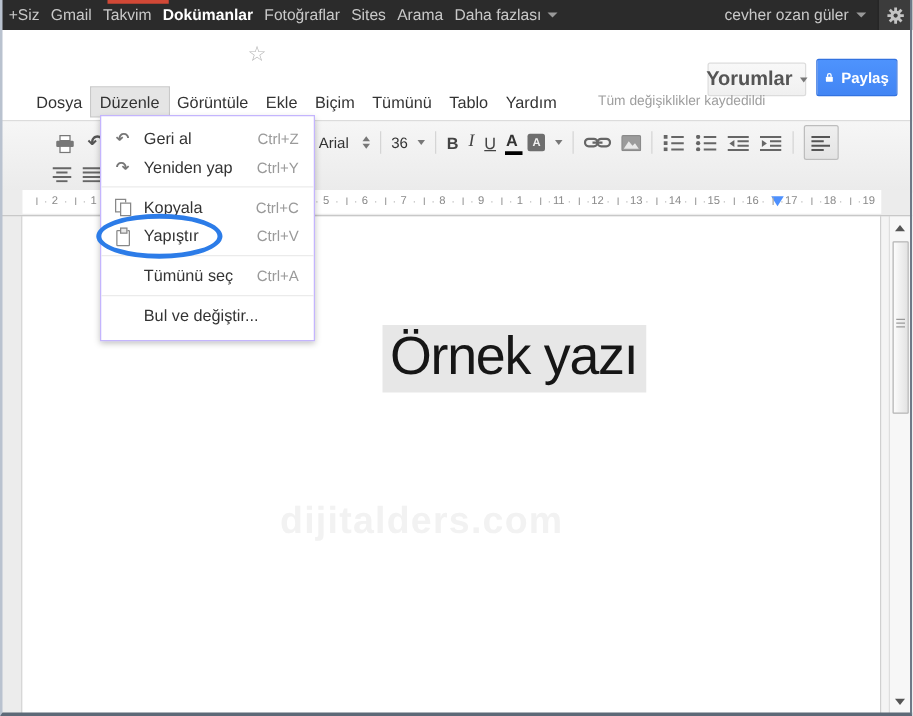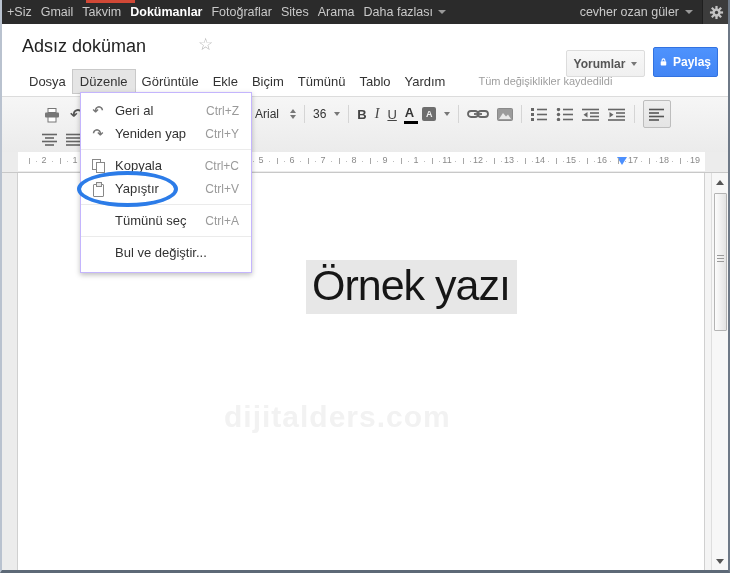--- a/index.html
+++ b/index.html
@@ -15,21 +15,21 @@
   .tbi.act{color:#fff;font-weight:bold;}
   .tb-right{position:absolute;right:0;top:0;height:24px;display:flex;align-items:center;}
   .tb-user{color:#c9c9c9;font-size:12.5px;display:inline-flex;align-items:center;gap:6px;margin-right:9px;cursor:pointer;}
   .tb-gear{width:27px;height:24px;background:#3c3c3c;border-left:1px solid #1f1f1f;display:inline-flex;align-items:center;justify-content:center;cursor:pointer;}
   .car{display:inline-block;width:0;height:0;border-left:4px solid transparent;border-right:4px solid transparent;border-top:4px solid #999;}
   .carsm{display:inline-block;width:0;height:0;border-left:3.5px solid transparent;border-right:3.5px solid transparent;border-top:4px solid #777;}
 
   
   .doc-title{position:absolute;left:22px;top:36px;font-size:18px;color:#222;cursor:text;}
   .star{position:absolute;left:198px;top:34px;font-size:17px;color:#b5b5b5;cursor:pointer;}
-  .btn-comments{position:absolute;left:566px;top:50px;width:79px;height:27px;background:linear-gradient(#f8f8f8,#f0f0f0);border:1px solid #dcdcdc;border-radius:2px;font-size:12px;font-weight:bold;color:#555;display:flex;align-items:center;justify-content:center;gap:6px;cursor:pointer;font-family:inherit;}
+  .btn-comments{position:absolute;left:566px;top:50px;width:79px;height:27px;background:linear-gradient(#f8f8f8,#f0f0f0);border:1px solid #dcdcdc;border-radius:2px;font-size:16px;font-weight:bold;color:#555;display:flex;align-items:center;justify-content:center;gap:6px;cursor:pointer;font-family:inherit;}
   .btn-share{position:absolute;left:653px;top:47px;width:65px;height:30px;background:linear-gradient(#4e93fd,#4285f4);border:1px solid #3272e0;border-radius:2px;font-size:12px;font-weight:bold;color:#fff;display:flex;align-items:center;justify-content:center;gap:6px;cursor:pointer;font-family:inherit;}
 
   
   .menubar{position:absolute;left:22px;top:68px;height:26px;display:flex;align-items:center;z-index:2;}
   .mbi{font-size:13px;color:#333;padding:4px 7px;cursor:pointer;white-space:nowrap;}
   .mbi.act{background:#e5e5e5;outline:1px solid #c9c9c9;}
   .save-status{font-size:11px;color:#9e9e9e;margin-left:26px;white-space:nowrap;}
 
   
   .toolbar{position:absolute;left:0;top:96px;width:730px;height:56px;background:linear-gradient(#f6f6f6,#ebebeb);border-top:1px solid #dcdcdc;border-bottom:1px solid #cfcfcf;z-index:1;}
@@ -124,21 +124,20 @@
             <line x1="3" y1="3" x2="13" y2="13"></line>
               <line x1="13" y1="3" x2="3" y2="13"></line>
           </g>
           <circle cx="8" cy="8" r="4.4" fill="#c4c4c4"></circle>
           <circle cx="8" cy="8" r="1.8" fill="#3c3c3c"></circle>
         </svg>
       </span>
     </div>
   </div>
 
-  <span class="doc-title">Adsız doküman</span>
   <span class="star">☆</span>
   <button class="btn-comments">
     <span>Yorumlar</span>
     <i class="carsm"></i>
   </button>
   <button class="btn-share">
     <svg width="10" height="12" viewBox="0 0 10 12">
       <rect x="1" y="5" width="8" height="6" rx="1" fill="#fff"></rect>
       <path d="M3,5 V3.5 a2,2 0 0 1 4,0 V5" fill="none" stroke="#fff" stroke-width="1.5"></path>
     </svg>

